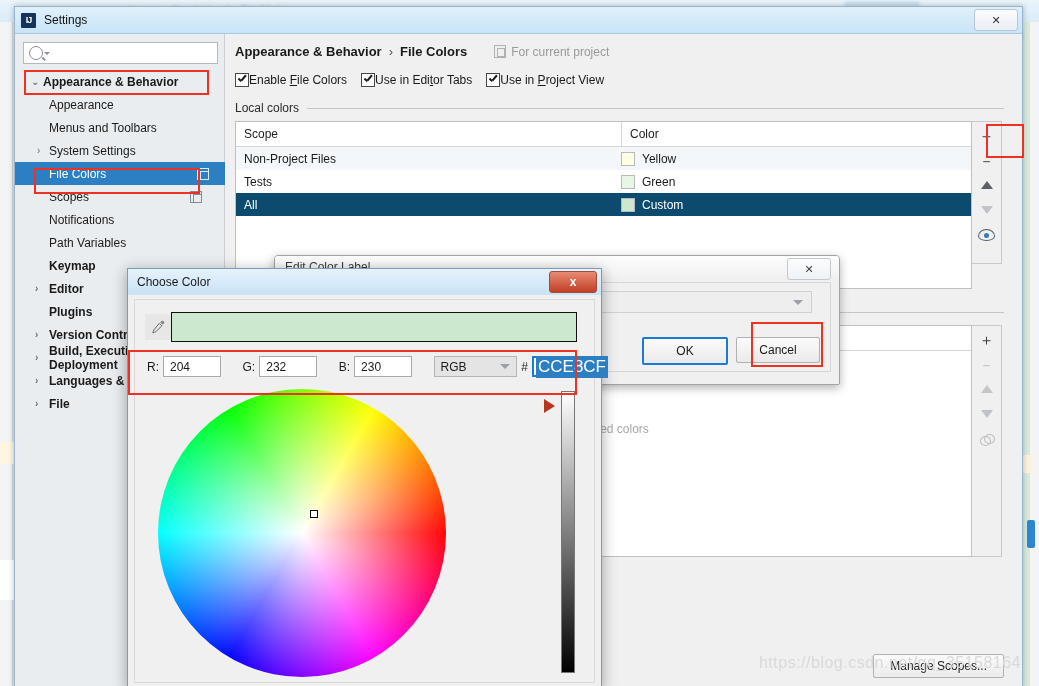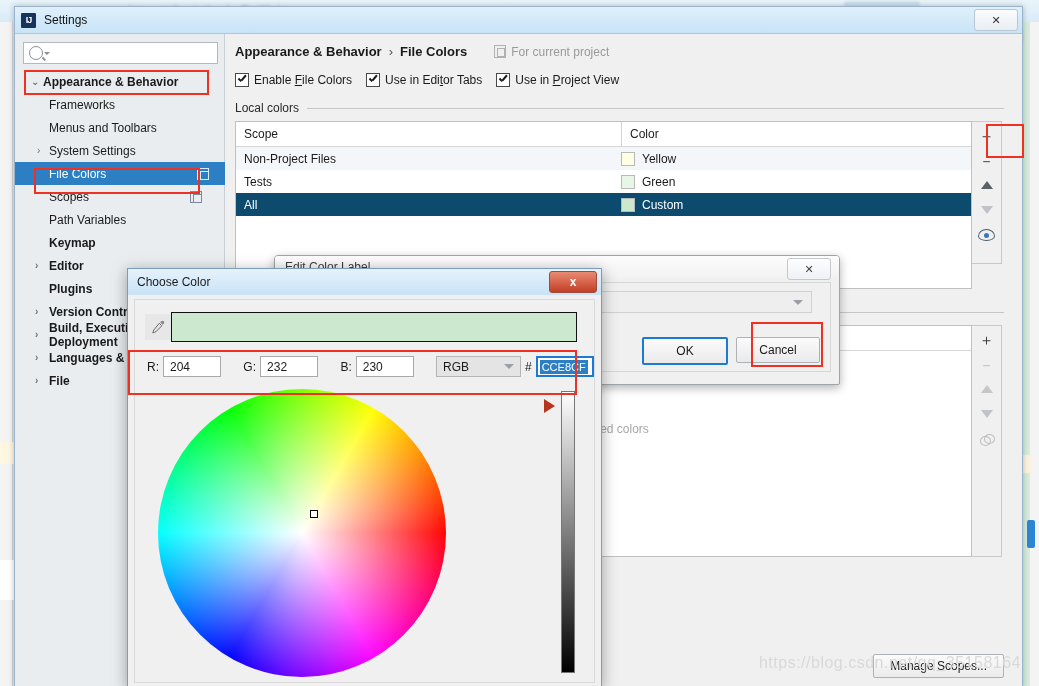--- a/index.html
+++ b/index.html
@@ -70,21 +70,21 @@
 
   
   #main{flex:1;background:#f0f0f0;position:relative;padding:10px 0 0 10px;box-sizing:border-box;}
   #breadcrumb{font-size:13px;font-weight:bold;color:#1a1a1a;display:flex;align-items:center;gap:7px;}
   #breadcrumb .sep{color:#555;font-weight:normal;}
   #breadcrumb .scope-note{font-weight:normal;color:#9a9a9a;margin-left:20px;display:flex;
      align-items:center;gap:5px;font-size:12px;}
   .note-icon{width:10px;height:11px;border:1px solid #b1b1b1;position:relative;}
   .note-icon:before{content:"";position:absolute;left:2px;top:2px;width:6px;height:7px;border:1px solid #b1b1b1;}
   #checkrow{display:flex;gap:14px;margin-top:14px;align-items:center;}
-  .chk{display:flex;align-items:center;gap:5px;font-size:12px;}
+  .chk{display:flex;align-items:center;font-size:12px;}
   .chkbox{width:12px;height:12px;border:1px solid #46484a;background:#fff;position:relative;}
   .chkbox:after{content:"";position:absolute;left:2px;top:5px;width:4px;height:1.6px;background:#1a1a1a;
      transform:rotate(45deg);}
   .chkbox:before{content:"";position:absolute;left:4px;top:3px;width:7px;height:1.6px;background:#1a1a1a;
      transform:rotate(-50deg);}
   .u{text-decoration:underline;}
 
   .group-label{margin-top:14px;font-size:12px;color:#2a2a2a;display:flex;align-items:center;gap:8px;
      padding-right:18px;}
   .group-label .rule{flex:1;height:1px;background:#c6c6c6;}
@@ -164,21 +164,21 @@
   .preview{width:404px;height:28px;border:1px solid #111;background:#CCE8CF;}
   .rgbrow{display:flex;align-items:center;margin:14px 0 0 12px;gap:0;font-size:12px;}
   .rgbrow label{margin-right:4px;}
   .numf{width:62px;height:21px;border:1px solid #a9a9a9;background:#fff;display:flex;align-items:center;
      padding-left:6px;box-sizing:border-box;font-size:12px;margin-right:22px;}
   .modecombo{width:90px;height:21px;border:1px solid #b5b5b5;background:#e4e4e4;display:flex;
      align-items:center;padding:0 6px;box-sizing:border-box;justify-content:space-between;font-size:12px;}
   .hash{margin:0 4px 0 4px;font-size:12px;}
   .hexf{width:62px;height:21px;border:2px solid #1a7ad4;background:#fff;display:flex;align-items:center;
      padding:0 2px;box-sizing:border-box;}
-  .hexf span{background:#2d7fc4;color:#fff;font-size:11px;padding:1px 2px;}
+  .hexf span{background:#2d7fc4;color:#fff;font-size:17px;padding:1px 2px;}
   .wheelarea{position:relative;margin-top:8px;height:300px;}
   .wheel{position:absolute;left:23px;top:4px;width:288px;height:288px;border-radius:50%;
      background:
        radial-gradient(circle at 50% 50%, rgba(255,255,255,1) 0%, rgba(255,255,255,0) 72%),
        conic-gradient(from 90deg,
           #ff0000 0deg,#ff00ff 60deg,#0000ff 120deg,#00ffff 180deg,
           #00ff00 240deg,#ffff00 300deg,#ff0000 360deg);}
   .wheel-cursor{position:absolute;left:152px;top:121px;width:6px;height:6px;border:1.4px solid #000;
      background:#fff;}
   .vslider{position:absolute;left:426px;top:6px;width:12px;height:280px;border:1px solid #777;
@@ -225,21 +225,21 @@
       </div>
 
       <div style="height:6px"></div>
 
       <div class="tree-item root">
         <span class="arrow down">⌄</span>
         <span style="padding-left:12px">Appearance &amp; Behavior</span>
       </div>
 
       <div class="tree-item child">
-        <span>Frameworks</span>
+        <span>Appearance</span>
       </div>
 
       <div class="tree-item child">
         <span>Menus and Toolbars</span>
       </div>
 
       <div class="tree-item child">
         <span class="arrow" style="left:14px">›</span>
         <span>System Settings</span>
       </div>
@@ -247,20 +247,23 @@
       <div class="tree-item child selected">
         <span>File Colors</span>
         <span class="copy-icon"></span>
       </div>
 
       <div class="tree-item child">
         <span>Scopes</span>
         <span class="copy-icon"></span>
       </div>
 
+      <div class="tree-item child">
+        <span>Notifications</span>
+      </div>
 
 
       <div class="tree-item child">
         <span>Path Variables</span>
       </div>
 
       <div class="tree-item root" style="padding-left:26px">
         <span>Keymap</span>
       </div>
 

